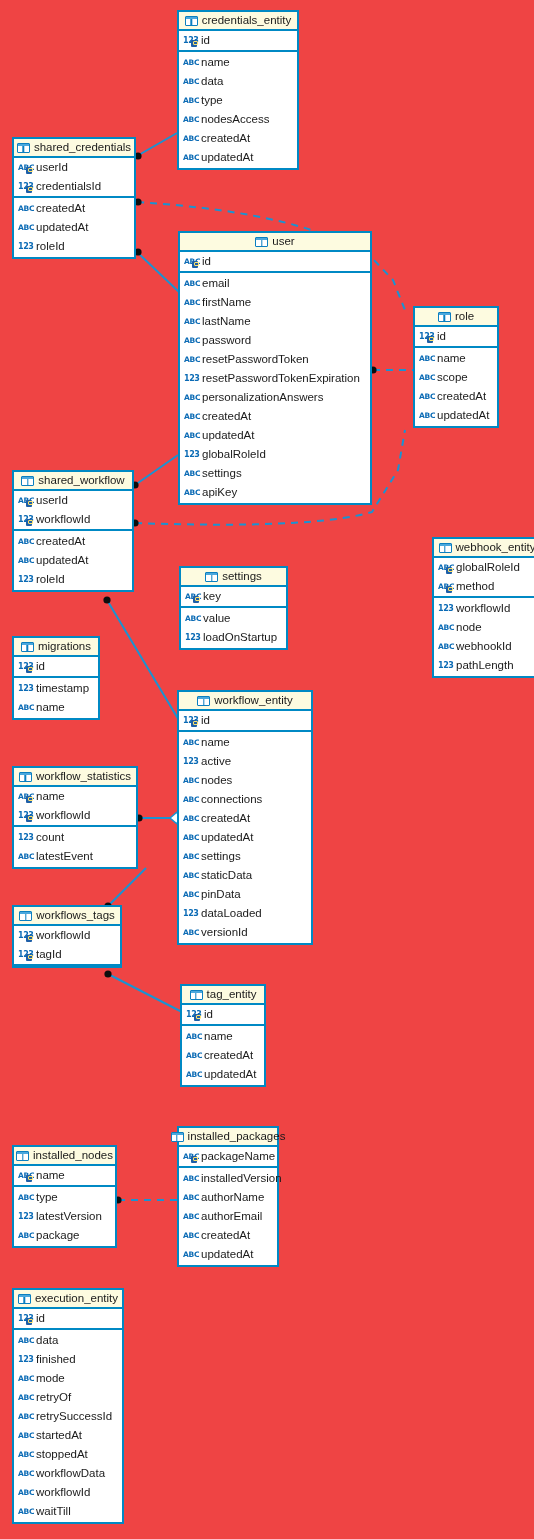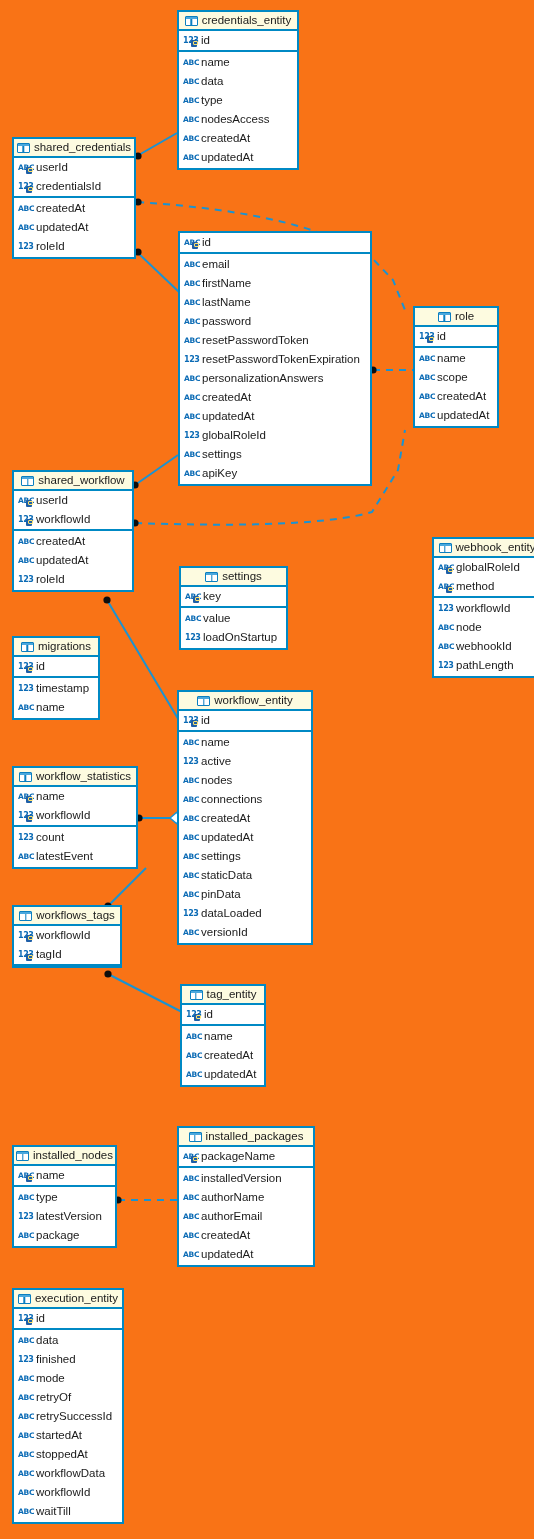--- a/index.html
+++ b/index.html
@@ -5,21 +5,21 @@
   * { box-sizing: border-box; }
   html, body {
     margin: 0; padding: 0;
     background: #ffffff;
     font-family: "Liberation Sans", sans-serif;
   }
   #canvas {
     position: relative;
     width: 534px;
     height: 1539px;
-    background: #f97316;
+    background: #ef4444;
     overflow: hidden;
   }
   #edges {
     position: absolute;
     left: 0; top: 0;
     width: 534px; height: 1539px;
     pointer-events: none;
   }
   .table-box {
     position: absolute;
@@ -254,20 +254,24 @@
         </div>
         <div class="col-row">
           <span class="type-icon num">
             <span class="glyph">123</span>
           </span>
           <span class="col-name">roleId</span>
         </div>
       </div>
     </div>
     <div class="table-box" style="left: 178px; top: 231px; width: 194px;">
+      <div class="tbl-header">
+        <span class="tbl-icon"></span>
+        <span class="tbl-title">user</span>
+      </div>
       <div class="pk-section">
         <div class="col-row pk">
           <span class="type-icon">
             <span class="glyph">ABC</span>
             <span class="key-badge"></span>
           </span>
           <span class="col-name">id</span>
         </div>
       </div>
       <div style="padding-top: 1px; padding-bottom: 1px;">
@@ -703,21 +707,21 @@
           <span class="col-name">createdAt</span>
         </div>
         <div class="col-row">
           <span class="type-icon">
             <span class="glyph">ABC</span>
           </span>
           <span class="col-name">updatedAt</span>
         </div>
       </div>
     </div>
-    <div class="table-box" style="left: 177px; top: 1126px; width: 138px;">
+    <div class="table-box" style="left: 177px; top: 1126px; width: 102px;">
       <div class="tbl-header">
         <span class="tbl-icon"></span>
         <span class="tbl-title">installed_packages</span>
       </div>
       <div class="pk-section">
         <div class="col-row pk">
           <span class="type-icon">
             <span class="glyph">ABC</span>
             <span class="key-badge"></span>
           </span>

